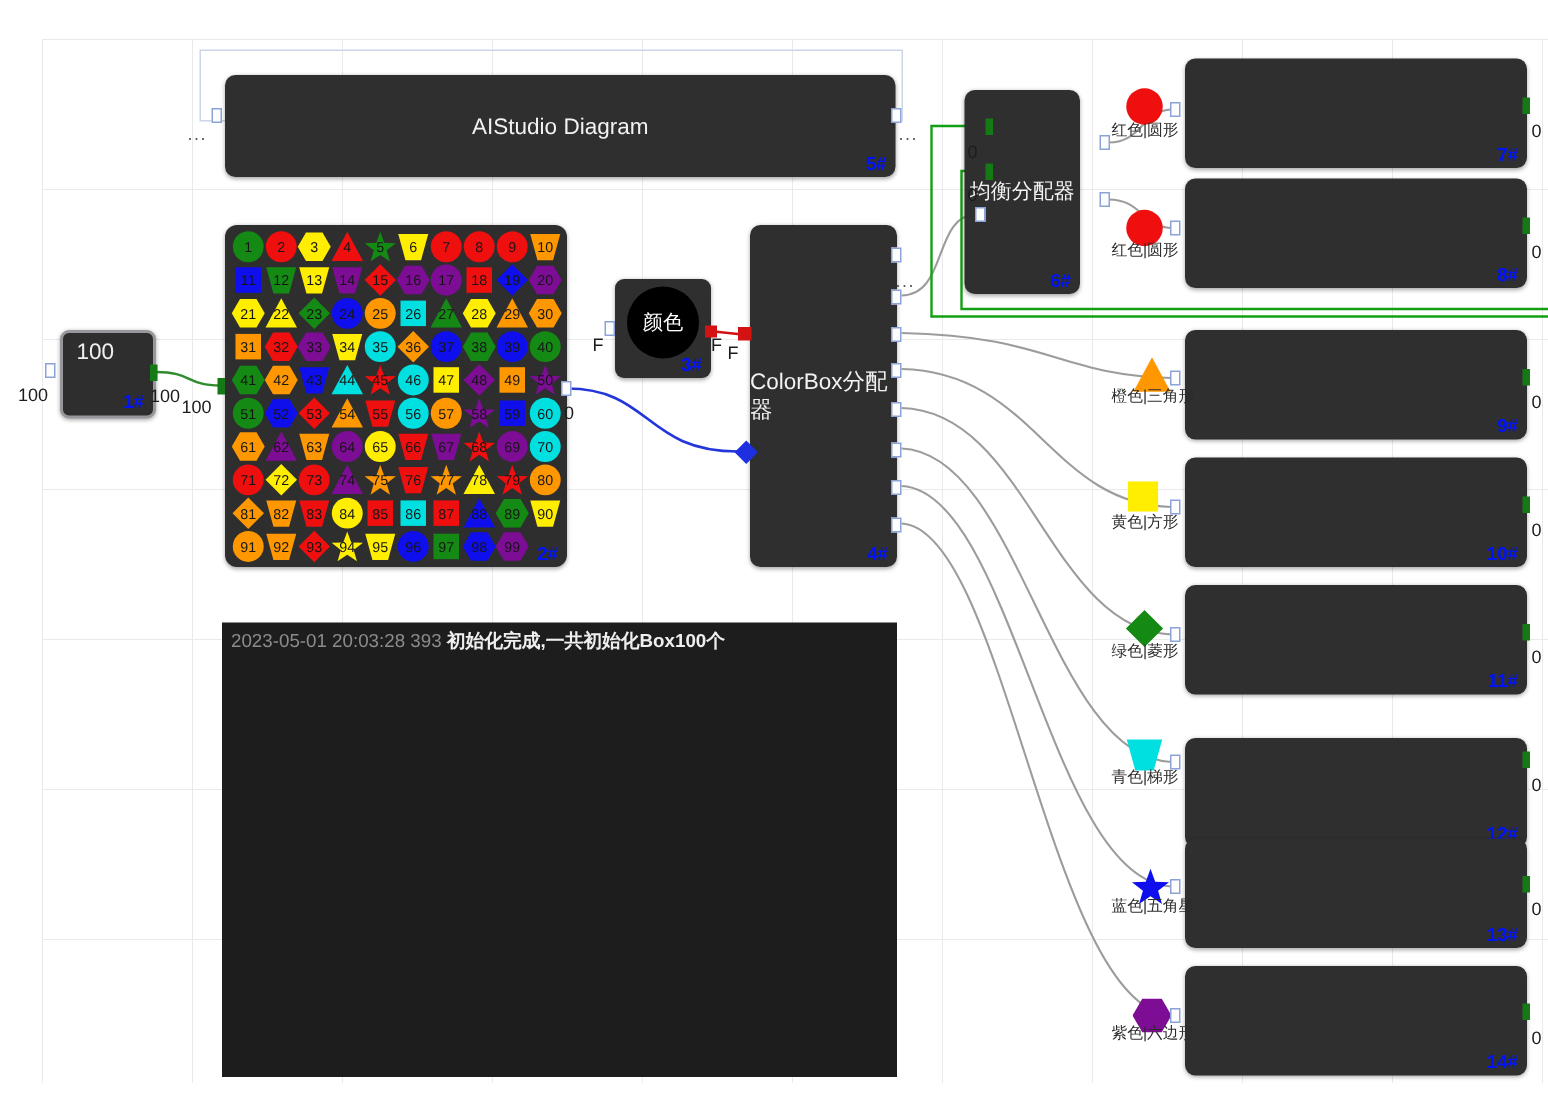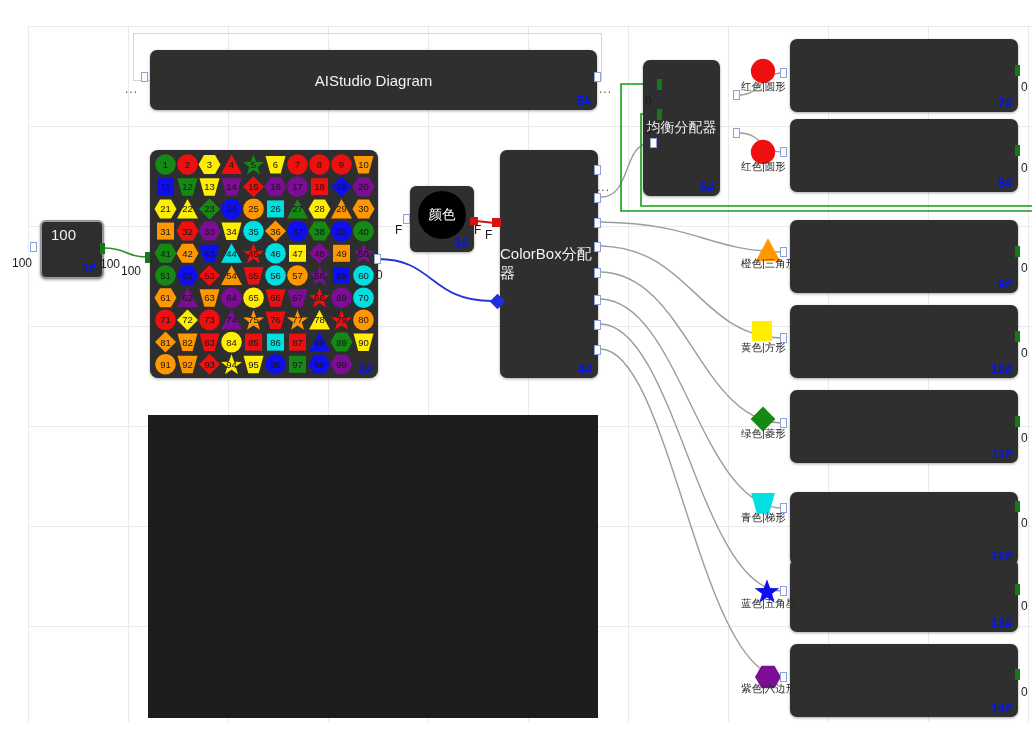--- a/index.html
+++ b/index.html
@@ -64,21 +64,21 @@
       <path d="M601,222 C700,224 705,250 781,252" fill="none" stroke="#9c9c9c" stroke-width="1.4" stroke-linecap="round"></path>
       <path d="M601,246 C690,248 700,336 781,338" fill="none" stroke="#9c9c9c" stroke-width="1.4" stroke-linecap="round"></path>
       <path d="M601,272 C685,274 700,420 781,423" fill="none" stroke="#9c9c9c" stroke-width="1.4" stroke-linecap="round"></path>
       <path d="M601,299 C680,302 700,505 781,508" fill="none" stroke="#9c9c9c" stroke-width="1.4" stroke-linecap="round"></path>
       <path d="M601,324 C675,327 700,588 781,591" fill="none" stroke="#9c9c9c" stroke-width="1.4" stroke-linecap="round"></path>
       <path d="M601,349 C670,352 700,673 781,677" fill="none" stroke="#9c9c9c" stroke-width="1.4" stroke-linecap="round"></path>
       <path d="M661,84 L621,84 L621,211 L1032,211" fill="none" stroke="#12a012" stroke-width="1.6" stroke-linecap="round"></path>
       <path d="M661,114 L641,114 L641,206 L1032,206" fill="none" stroke="#12a012" stroke-width="1.6" stroke-linecap="round"></path>
     </svg>
 
-  <div class="node" style="left:150px;top:50px;width:447px;height:60px;">
+  <div class="node" style="left:150px;top:50px;width:447px;height:68px;">
     <span class="center-title">AIStudio Diagram</span>
     <span class="nid">5#</span>
   </div>
   <span class="port" style="left:141px;top:72px;"></span>
   <span class="port" style="left:594px;top:72px;"></span>
   <span class="dots" style="left:125px;top:82px;">...</span>
   <span class="dots" style="left:599px;top:82px;">...</span>
 
   <div class="node src-node">
     <span class="src-value">100</span>
@@ -613,15 +613,16 @@
          <span class="gport" style="left:1015px;top:669px;"></span>
          <span class="wlabel" style="left:1021px;top:685px;">0</span>
          <svg class="icon" style="left:755px;top:664px;" width="26" height="26" viewBox="0 0 22 22">
         <polygon points="5.5,1.5 16.5,1.5 22,11 16.5,20.5 5.5,20.5 0,11" fill="#7d0d94"></polygon>
       </svg>
          <span class="iconlabel" style="left:741px;top:682px;">紫色|六边形</span>
     </div>
 
   <div class="log">
     <div id="log-lines">
+        <div class="logline"><span class="ts">2023-05-01 20:03:28 393</span> <span class="msg">初始化完成,一共初始化Box100个</span></div>
       </div>
   </div>
 </div>
 
 </body></html>

